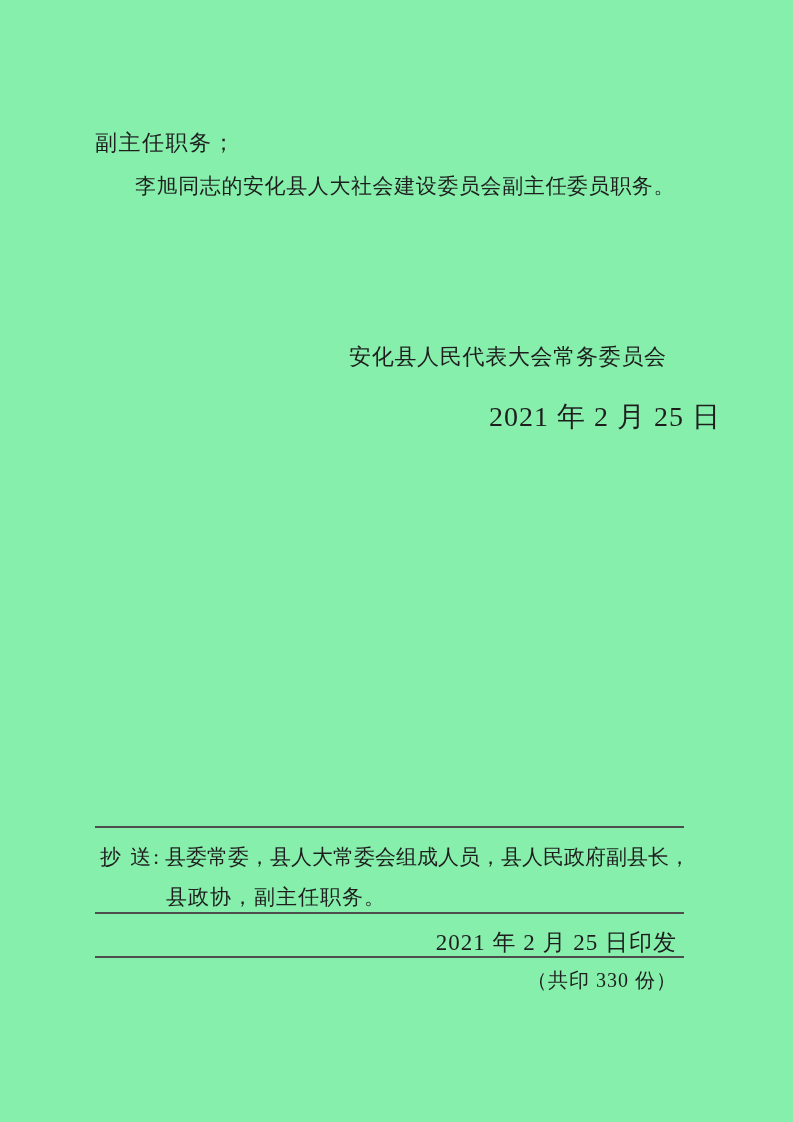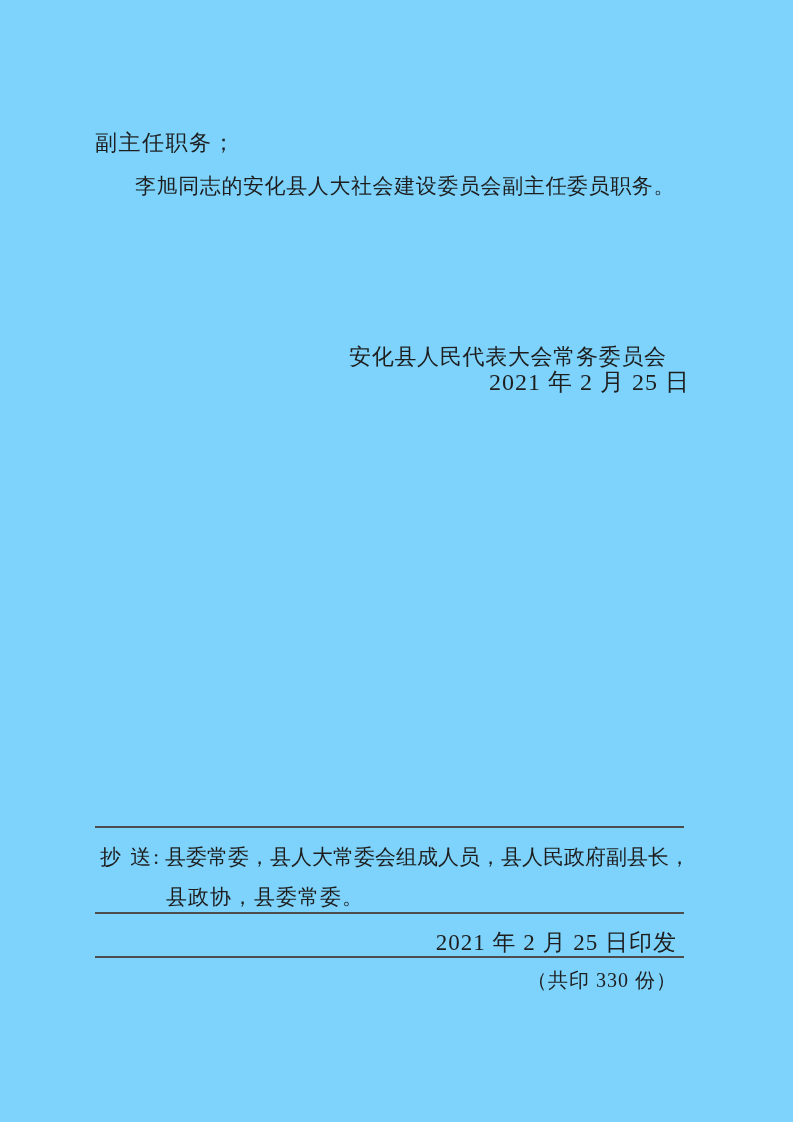--- a/index.html
+++ b/index.html
@@ -3,21 +3,21 @@
 <meta charset="utf-8">
 <style>
   * { margin: 0; padding: 0; box-sizing: border-box; }
   html, body { background: #e8e8e8; }
   body { font-family: "Liberation Serif", "DejaVu Serif", serif; }
 
   .page {
     position: relative;
     width: 793px;
     height: 1122px;
-    background: #7dd3fc;
+    background: #86efac;
     color: #1e1e1e;
     overflow: hidden;
     margin: 0 auto;
   }
 
   .abs { position: absolute; white-space: nowrap; }
 
   
   .body-line-1 {
     left: 95px; top: 128px;
@@ -27,22 +27,22 @@
     left: 135px; top: 172px;
     font-size: 21px; letter-spacing: 0.6px;
   }
 
   
   .sig-org {
     left: 307px; top: 342px;
     font-size: 22px; letter-spacing: 0.7px; margin-left: 42px;
   }
   .sig-date {
-    left: 489px; top: 366px;
-    font-size: 24px; letter-spacing: 1px;
+    left: 489px; top: 398px;
+    font-size: 28px; letter-spacing: 1px;
   }
 
   
   .rule {
     position: absolute;
     left: 95px;
     width: 589px;
     height: 1.6px;
     background: #4d4d4d;
   }
@@ -86,21 +86,21 @@
   <div class="abs body-line-1">副主任职务；</div>
   <div class="abs body-line-2">李旭同志的安化县人大社会建设委员会副主任委员职务。</div>
 
   <div class="abs sig-org">安化县人民代表大会常务委员会</div>
   <div class="abs sig-date">2021 年 2 月 25 日</div>
 
   <div class="rule rule-1"></div>
 
   <div class="abs cc-label">抄 送:</div>
   <div class="abs cc-line-1">县委常委，县人大常委会组成人员，县人民政府副县长，</div>
-  <div class="abs cc-line-2">县政协，县委常委。</div>
+  <div class="abs cc-line-2">县政协，副主任职务。</div>
 
   <div class="rule rule-2"></div>
 
   <div class="abs print-date">2021 年 2 月 25 日印发</div>
 
   <div class="rule rule-3"></div>
 
   <div class="abs copies">（共印 330 份）</div>
 
 </div>

